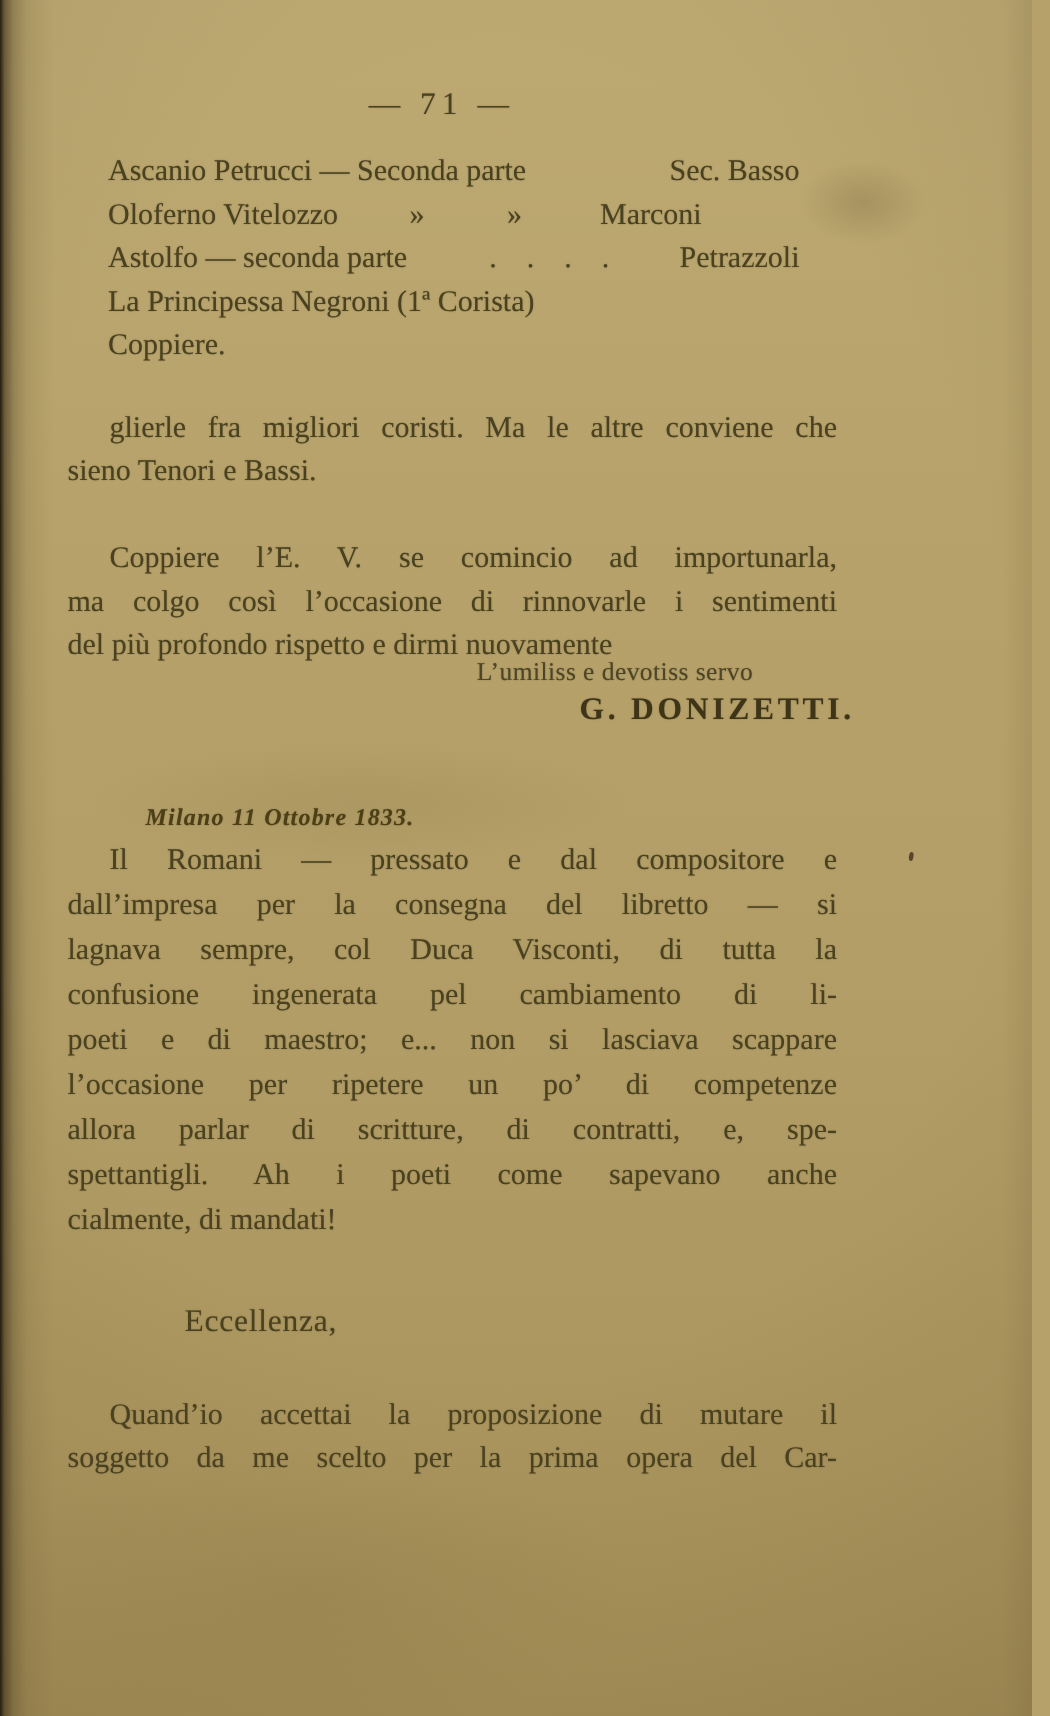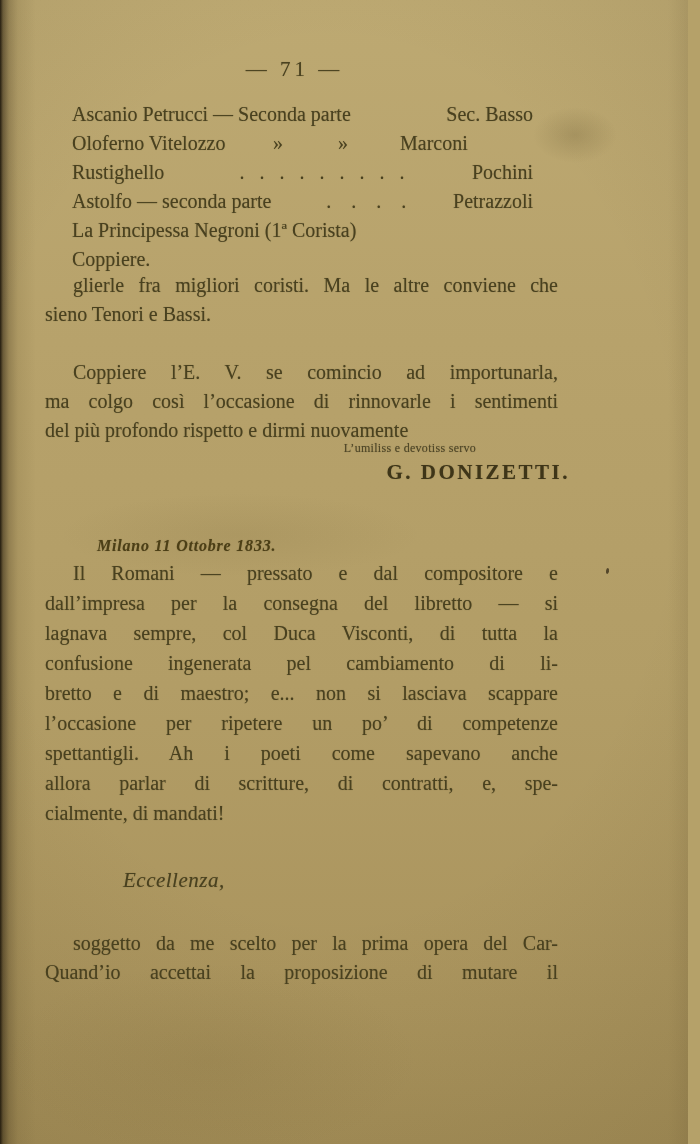--- a/index.html
+++ b/index.html
@@ -39,33 +39,33 @@
     position: absolute; left: 45px; width: 513px;
     font-size: 20px; line-height: 29px;
   }
   .para.lh30 { line-height: 30px; }
   .para .tl { text-align: justify; text-align-last: justify; }
   .para .tl:last-child { text-align-last: left; }
   .para.justify-last .tl:last-child { text-align-last: justify; }
   .para.indent .tl:first-child { text-indent: 28px; }
 
   .sig { position: absolute; left: 250px; top: 438px; width: 320px; text-align: center; }
-  .sig-sal { font-size: 12px; line-height: 20px; letter-spacing: 0.3px; color: #4d4526; }
+  .sig-sal { font-size: 17px; line-height: 20px; letter-spacing: 0.3px; color: #4d4526; }
   .sig-name { font-size: 21px; line-height: 24px; font-weight: bold; letter-spacing: 2.5px; margin-top: 2px; color: #3e3518; text-align: right; }
 
   .dateline {
     position: absolute; font-style: italic; font-weight: bold;
     font-size: 16px; line-height: 20px; letter-spacing: 0.8px; color: #4c3f16; margin-top: 44px;
   }
   .date1 { left: 97px; top: 492px; }
   .date2 { left: 283px; top: 899px; }
 
   .ecc {
     position: absolute; left: 123px; top: 866px;
-    font-style: italic; font-size: 21px; line-height: 29px; letter-spacing: 0.5px;
+    font-size: 21px; line-height: 29px; letter-spacing: 0.5px;
   }
 
   .speck {
     position: absolute; left: 606px; top: 568px; width: 3px; height: 6px;
     background: #53462a; border-radius: 50%; transform: rotate(8deg);
   }
 </style>
 </head>
 <body>
 
@@ -76,25 +76,20 @@
   <div class="cast">
     <div class="crow flexrow">
       <span>Ascanio Petrucci — Seconda parte</span>
       <span class="it">Sec. Basso</span>
     </div>
     <div class="crow">
       <span>Oloferno Vitelozzo</span>
       <span class="abs" style="left:201px">»</span>
       <span class="abs" style="left:266px">»</span>
       <span class="abs it" style="left:328px">Marconi</span>
-    </div>
-    <div class="crow flexrow">
-      <span>Rustighello</span>
-      <span class="dots d9">. . . . . . . . .</span>
-      <span class="it">Pochini</span>
     </div>
     <div class="crow flexrow">
       <span>Astolfo — seconda parte</span>
       <span class="dots d4">. . . .</span>
       <span class="it">Petrazzoli</span>
     </div>
     <div class="crow">
       <span>La Principessa Negroni (1ª Corista)</span>
     </div>
     <div class="crow">
@@ -118,30 +113,30 @@
     <div class="sig-name">G. DONIZETTI.</div>
   </div>
 
   <div class="dateline date1">Milano 11 Ottobre 1833.</div>
 
   <div class="para indent lh30" style="top:558px">
       <div class="tl">Il Romani — pressato e dal compositore e</div>
       <div class="tl">dall’impresa per la consegna del libretto — si</div>
       <div class="tl">lagnava sempre, col Duca Visconti, di tutta la</div>
       <div class="tl">confusione ingenerata pel cambiamento di li-</div>
-      <div class="tl">bretto e di maestro; e... non si lasciava scappare</div>
+      <div class="tl">poeti e di maestro; e... non si lasciava scappare</div>
       <div class="tl">l’occasione per ripetere un po’ di competenze</div>
+      <div class="tl">allora parlar di scritture, di contratti, e, spe-</div>
       <div class="tl">spettantigli. Ah i poeti come sapevano anche</div>
-      <div class="tl">allora parlar di scritture, di contratti, e, spe-</div>
       <div class="tl">cialmente, di mandati!</div>
     </div>
 
   <div class="ecc">Eccellenza,</div>
 
 
   <div class="para indent justify-last" style="top:929px">
+      <div class="tl">Quand’io accettai la proposizione di mutare il</div>
       <div class="tl">soggetto da me scelto per la prima opera del Car-</div>
-      <div class="tl">Quand’io accettai la proposizione di mutare il</div>
     </div>
 
   <div class="speck"></div>
 
 </div>
 
 </body></html>

